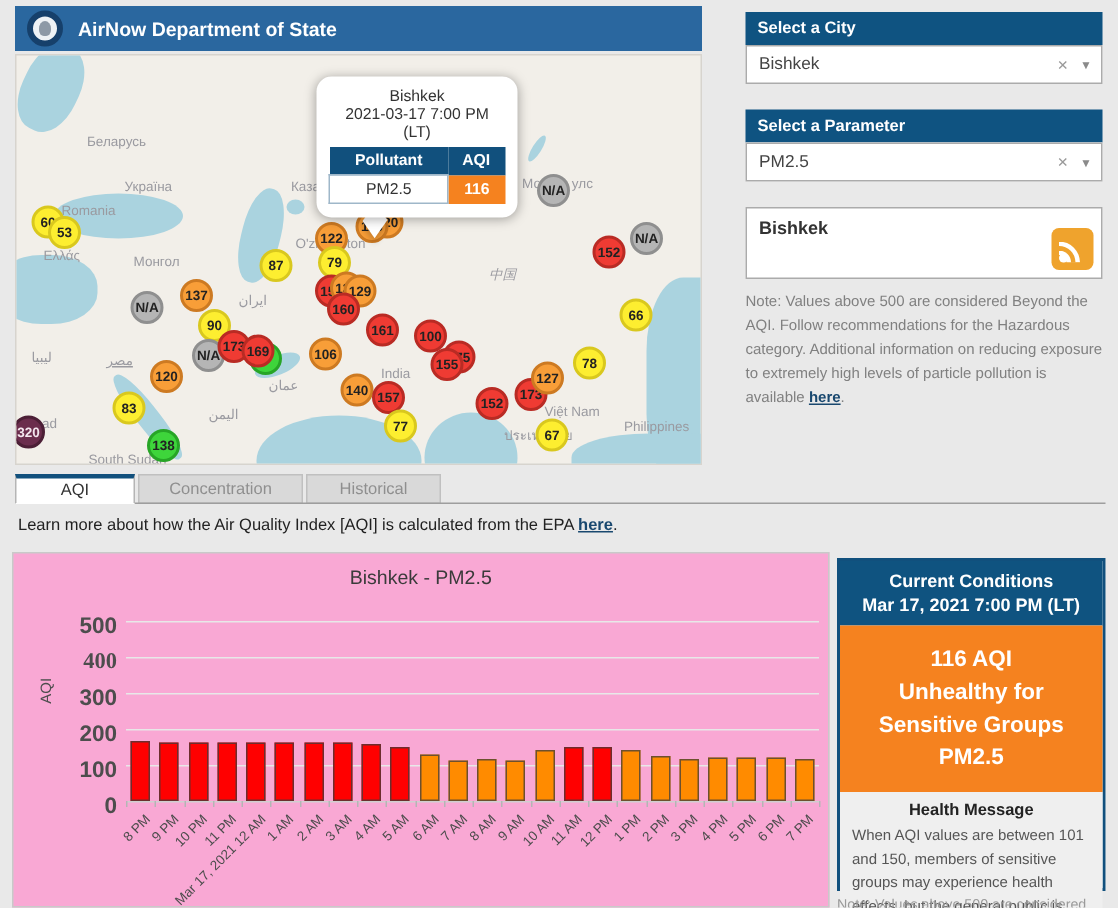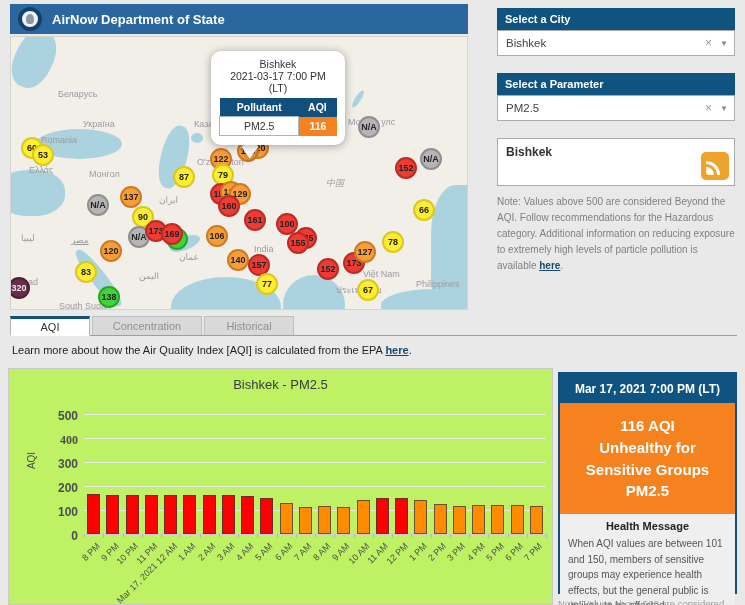--- a/index.html
+++ b/index.html
@@ -72,30 +72,30 @@
   .tab { height:20px; display:flex; align-items:center; justify-content:center;
     font-size:11px; cursor:pointer; margin-right:2px; }
   .tab.active { width:80px; background:#fff; color:#333; border:1px solid #b5b5b5;
     border-top:3px solid #11507d; border-bottom:1px solid #fff; z-index:2; }
   .tab.inactive { background:#d9d9d9; color:#8f8f8f; border:1px solid #c0c0c0; }
   #tab-line { position:absolute; left:10px; top:335px; width:727px; height:1px; background:#9e9e9e; }
   #learn-more { position:absolute; left:12px; top:344px; font-size:11px; color:#222; }
 
   
   #chart-panel { position:absolute; left:8px; top:368px; width:545px; height:237px;
-    background:#bef264; border:1px solid #c9c9c9; }
+    background:#f9a8d4; border:1px solid #c9c9c9; }
   #chart-title { position:absolute; left:0; top:8px; width:100%; text-align:center;
     font-size:13px; color:#3a3a3a; }
   #y-axis-title { position:absolute; left:14px; top:86px; font-size:10px; color:#4d4d4d;
     transform:rotate(-90deg); }
   #chart-plot { position:absolute; left:75px; top:0; width:462px; height:230px; }
   .gridline { position:absolute; left:0; width:462px; height:1px; background:#e8e8e8; }
   .gridline.zero { background:#cfcfcf; }
   .ytick-label { position:absolute; left:-40px; width:34px; text-align:right;
-    font-size:12px; color:#4d4d4d; font-weight:bold; }
+    font-size:15px; color:#4d4d4d; font-weight:bold; }
   .bar { position:absolute; width:13px; border:1px solid rgba(60,60,60,.75); }
   .xtick { position:absolute; width:1px; height:4px; top:165px; background:#b5b5b5; }
   .xlabel-anchor { position:absolute; top:172px; width:0; height:0; }
   .xlabel-anchor span { position:absolute; right:0; top:0; white-space:nowrap;
     font-size:9px; color:#4d4d4d; transform:rotate(-45deg); transform-origin:top right; }
 
   
   #conditions { position:absolute; left:558px; top:372px; width:179px; height:222px;
     border:2px solid #11507d; background:#fff; }
   #cc-header { background:#0f5380; color:#fff; text-align:center; padding:6px 4px 7px; }
@@ -388,20 +388,21 @@
       <div class="bar" style="left: 445.875px; top: 137.16px; height: 27.84px; background: rgb(255, 139, 0);"></div>
       <div class="xlabel-anchor" style="left: 453.337px;">
         <span>7 PM</span>
       </div>
       <div class="xtick" style="left: 462px;"></div>
     </div>
 </div>
 
 <div id="conditions">
   <div id="cc-header">
+    <div class="l1">Current Conditions</div>
     <div class="l3">Mar 17, 2021 7:00 PM (LT)</div>
   </div>
   <div id="cc-aqi">
     <div>116 AQI</div>
     <div>Unhealthy for Sensitive Groups</div>
     <div>PM2.5</div>
   </div>
   <div id="cc-health">
     <div class="ht">Health Message</div>
     <div class="hb">When AQI values are between 101 and 150, members of sensitive groups may experience health effects, but the general public is unlikely to be affected.</div>

